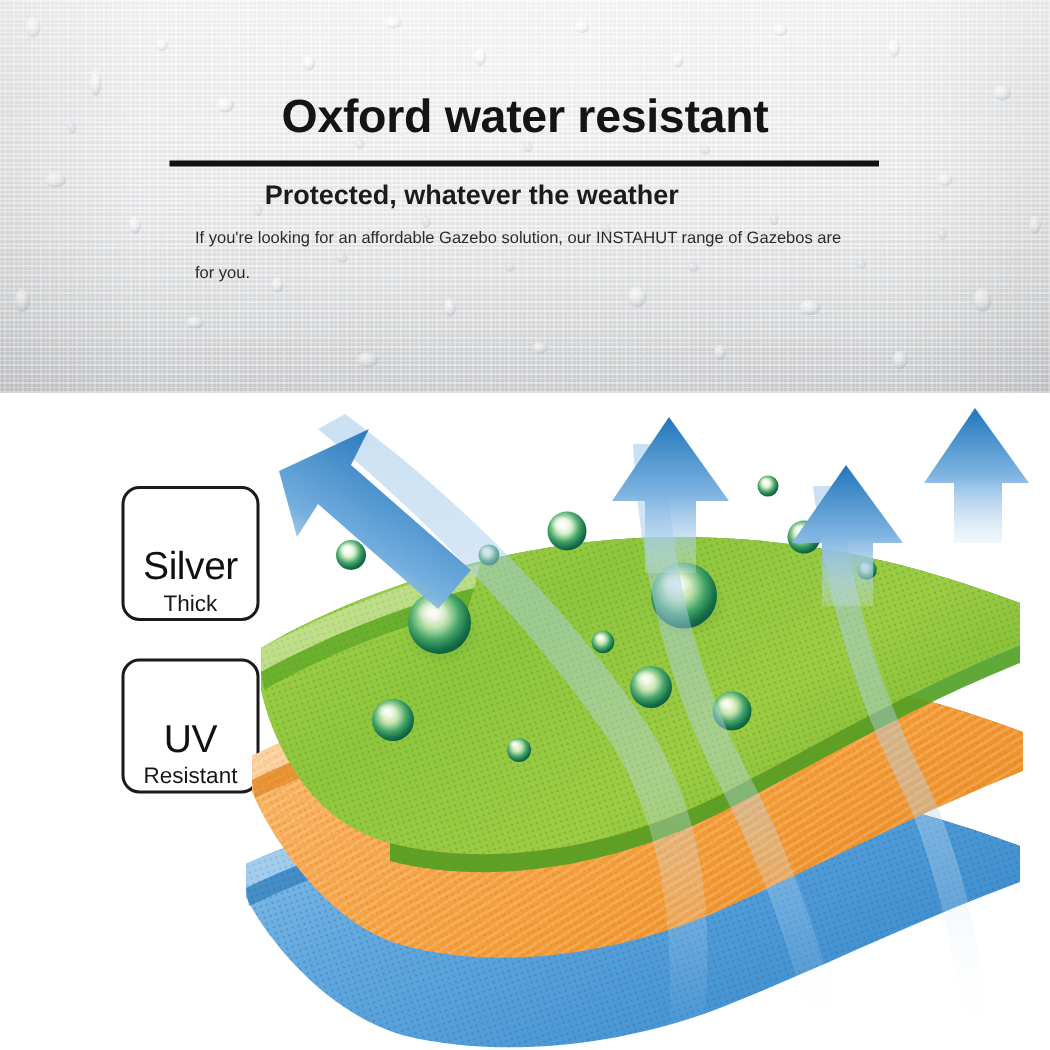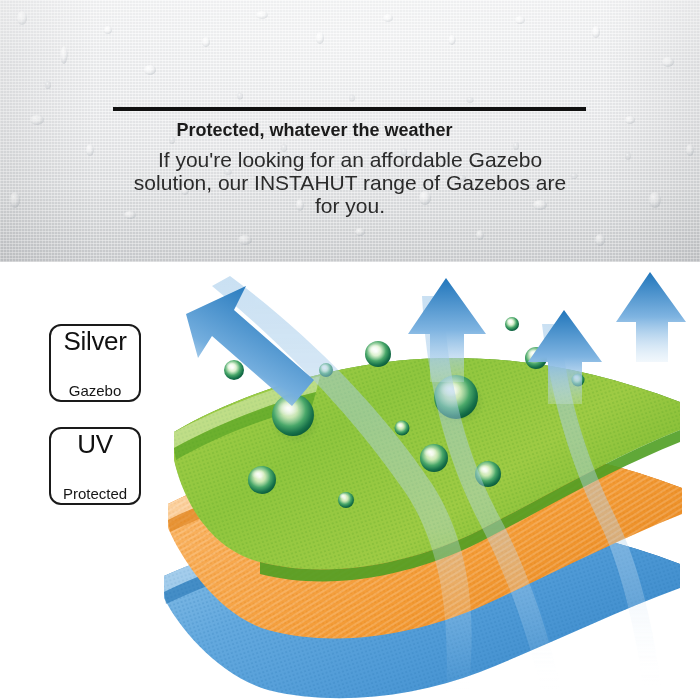--- a/index.html
+++ b/index.html
@@ -89,22 +89,22 @@
     color: #1b1b1b;
     line-height: 26px;
     white-space: nowrap;
   }
 
   .body-copy {
     position: absolute;
     left: 130px;
     top: 148px;
     width: 440px;
-    text-align: center;
-    font-size: 21px;
+    text-align: left;
+    font-size: 11px;
     font-weight: normal;
     color: #2b2b2b;
     line-height: 23px;
   }
 
   
   .panel {
     position: absolute;
     left: 0;
     top: 262px;
@@ -116,30 +116,31 @@
 
   
   .badges {
     position: absolute;
     left: 49px;
     top: 62px;
     width: 94px;
   }
   .badge {
     width: 92px;
-    height: 78px;
+    height: 90px;
     border: 2.5px solid #1a1a1a;
     border-radius: 12px;
     background: #ffffff;
     box-sizing: border-box;
     display: flex;
     flex-direction: column;
     align-items: center;
-    justify-content: space-between;
+    justify-content: flex-end;
     margin-bottom: 25px;
+    margin-left: 32px;
   }
   .badge-main {
     font-size: 26px;
     color: #111111;
     line-height: 30px;
     letter-spacing: -0.3px;
     white-space: nowrap;
   }
   .badge-main .unit {
     font-size: 14px;
@@ -227,40 +228,41 @@
         <ellipse cx="574" cy="176" rx="3.5" ry="3"></ellipse>
         <ellipse cx="628" cy="156" rx="3" ry="4"></ellipse>
         <ellipse cx="352" cy="98" rx="3" ry="3.5"></ellipse>
         <ellipse cx="470" cy="100" rx="3.5" ry="3"></ellipse>
         <ellipse cx="240" cy="96" rx="3" ry="3.5"></ellipse>
       </g>
     </svg>
 
     <div class="banner-vignette"></div>
 
+    <div class="headline">Oxford water resistant</div>
 
     <div class="rule"></div>
 
     <div class="subhead">Protected, whatever the weather</div>
 
     <div class="body-copy">If you're looking for an affordable Gazebo solution, our INSTAHUT range of Gazebos are for you.</div>
   </div>
 
   <div class="panel">
 
     <div class="badges">
 
       <div class="badge">
         <div class="badge-main"><span>Silver</span></div>
-        <div class="badge-sub">Gazebo</div>
+        <div class="badge-sub">Thick</div>
       </div>
 
       <div class="badge">
         <div class="badge-main"><span>UV</span></div>
-        <div class="badge-sub">Protected</div>
+        <div class="badge-sub">Resistant</div>
       </div>
 
 
     </div>
 
     <div class="illus">
       <svg width="550" height="438" viewBox="0 0 550 438" xmlns="http://www.w3.org/2000/svg">
         <defs>
 
           <linearGradient id="gTop" x1="0%" y1="0%" x2="100%" y2="60%">

